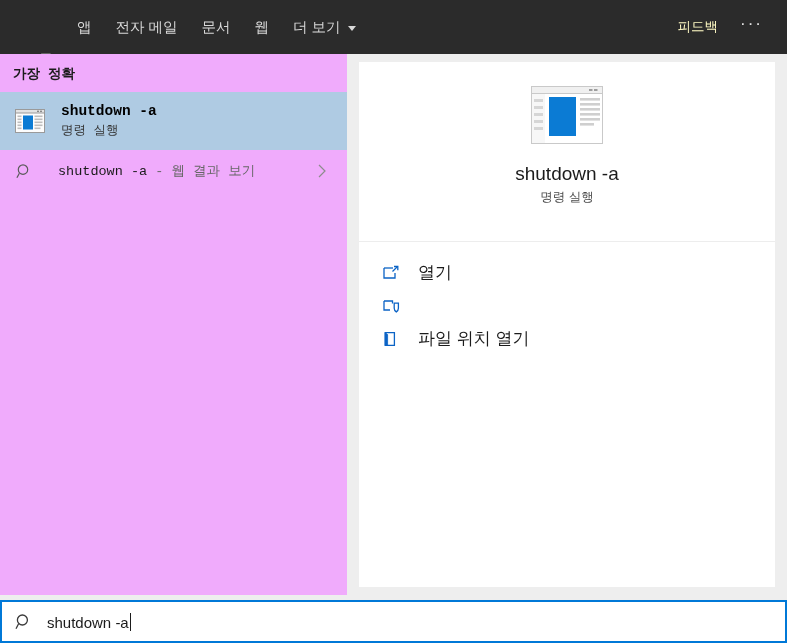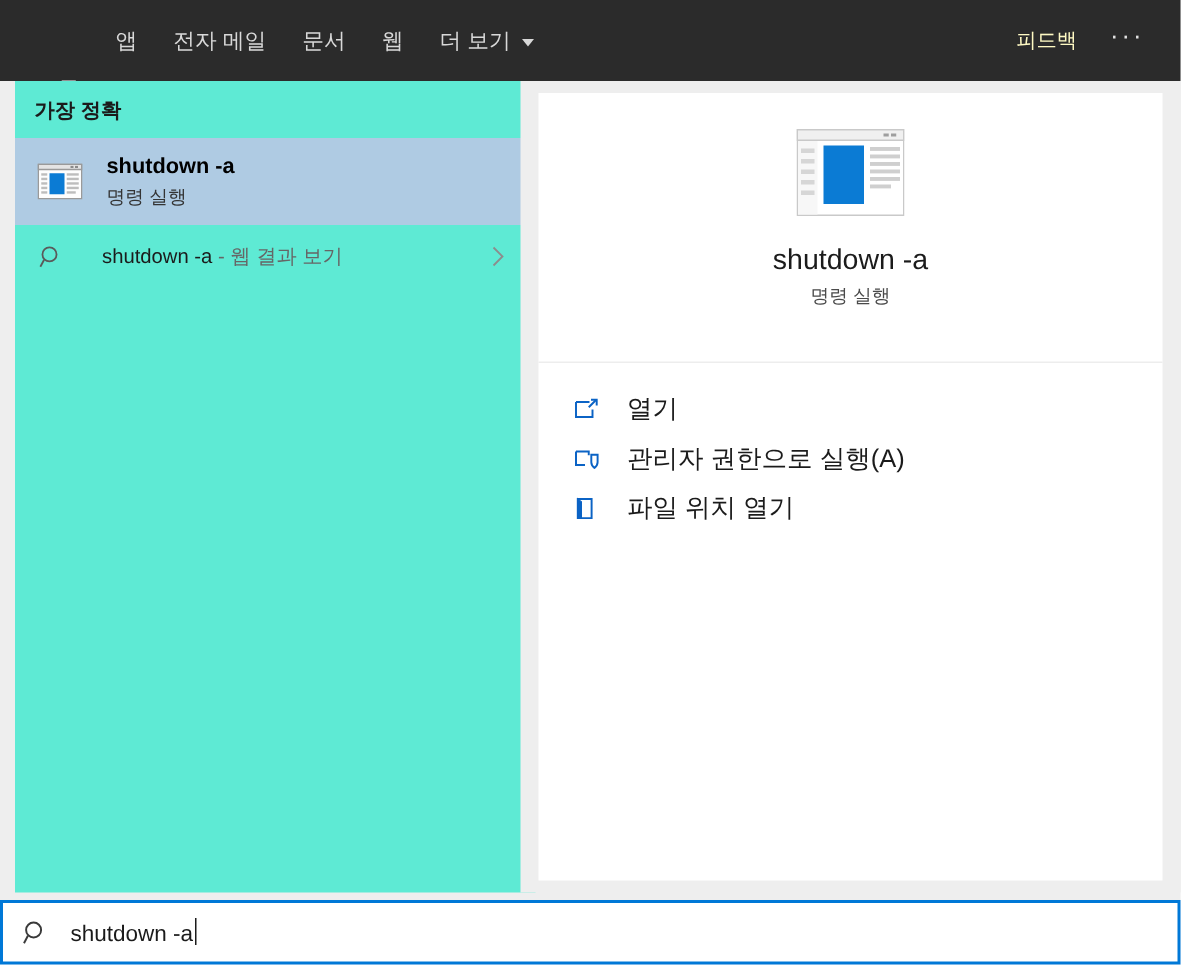--- a/index.html
+++ b/index.html
@@ -101,25 +101,26 @@
     position: absolute;
     left: 0; top: 54px;
     width: 787px;
     height: 541px;
     background: #eeeeee;
   }
 
   
   .left-pane {
     position: absolute;
-    left: 10px; top: 0;
+    left: 0; top: 0;
     width: 347px;
     height: 541px;
-    background: #5eead4;
+    background: #f0abfc;
     overflow: hidden;
+    font-family: Liberation Mono, monospace;
   }
   .group-header {
     font-size: 13.5px;
     font-weight: bold;
     color: #1b1b1b;
     padding: 11px 0 9px 13px;
   }
   .result-row {
     display: flex;
     align-items: center;
@@ -420,21 +421,20 @@
         </div>
 
         <div class="action-row">
           <div class="action-icon">
             <svg width="18" height="18" viewBox="0 0 18 18" xmlns="http://www.w3.org/2000/svg">
               <path d="M2 4 L2 13 L8 13" fill="none" stroke="#0b63c5" stroke-width="1.3"></path>
               <path d="M2 4 L10.5 4 L10.5 6.5" fill="none" stroke="#0b63c5" stroke-width="1.3"></path>
               <path d="M12.2 6.2 L16.4 6.2 L16.4 11.2 C16.4 13.4 14.3 14.9 14.3 14.9 C14.3 14.9 12.2 13.4 12.2 11.2 Z" fill="none" stroke="#0b63c5" stroke-width="1.3"></path>
             </svg>
           </div>
-          <div class="action-label">관리자 권한으로 실행(A)</div>
         </div>
 
         <div class="action-row">
           <div class="action-icon">
             <svg width="18" height="18" viewBox="0 0 18 18" xmlns="http://www.w3.org/2000/svg">
               <path d="M3.2 2.6 L12.4 2.6 L12.4 15.4 L3.2 15.4 Z" fill="none" stroke="#0b63c5" stroke-width="1.3"></path>
               <path d="M3.2 2.6 L5.6 4.6 L5.6 15.4 L3.2 15.4 Z" fill="#0b63c5" stroke="#0b63c5" stroke-width="0.8"></path>
             </svg>
           </div>
           <div class="action-label">파일 위치 열기</div>

